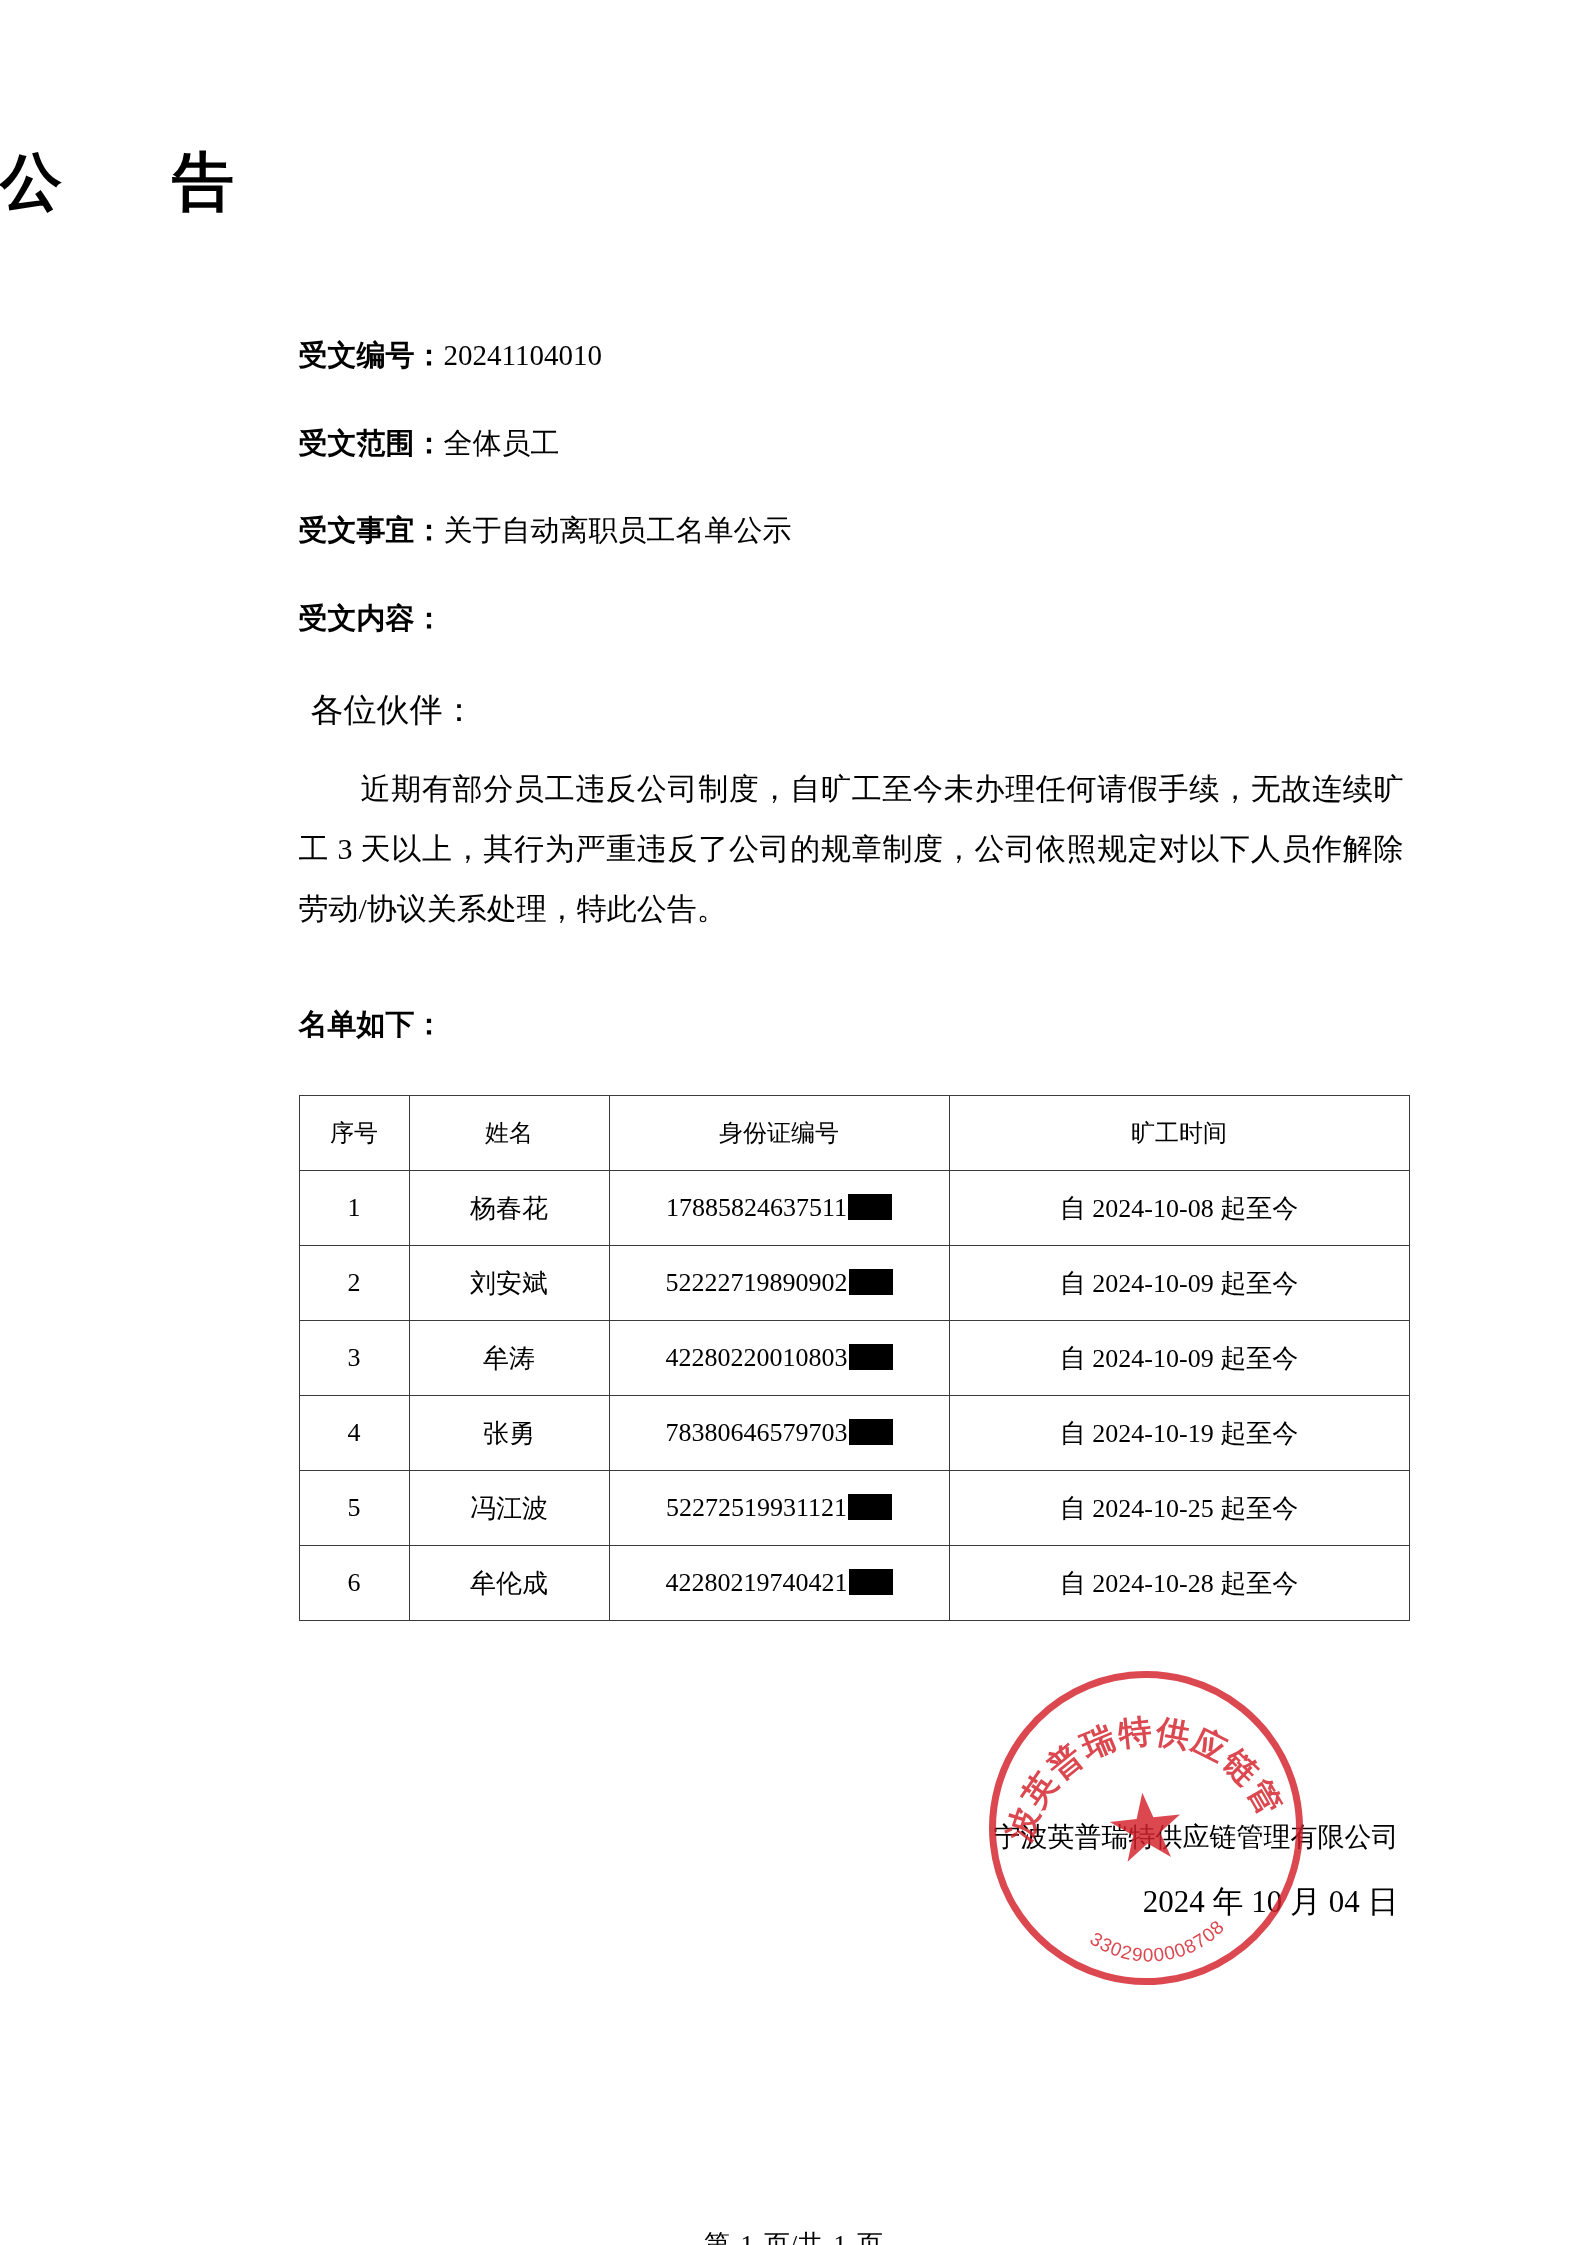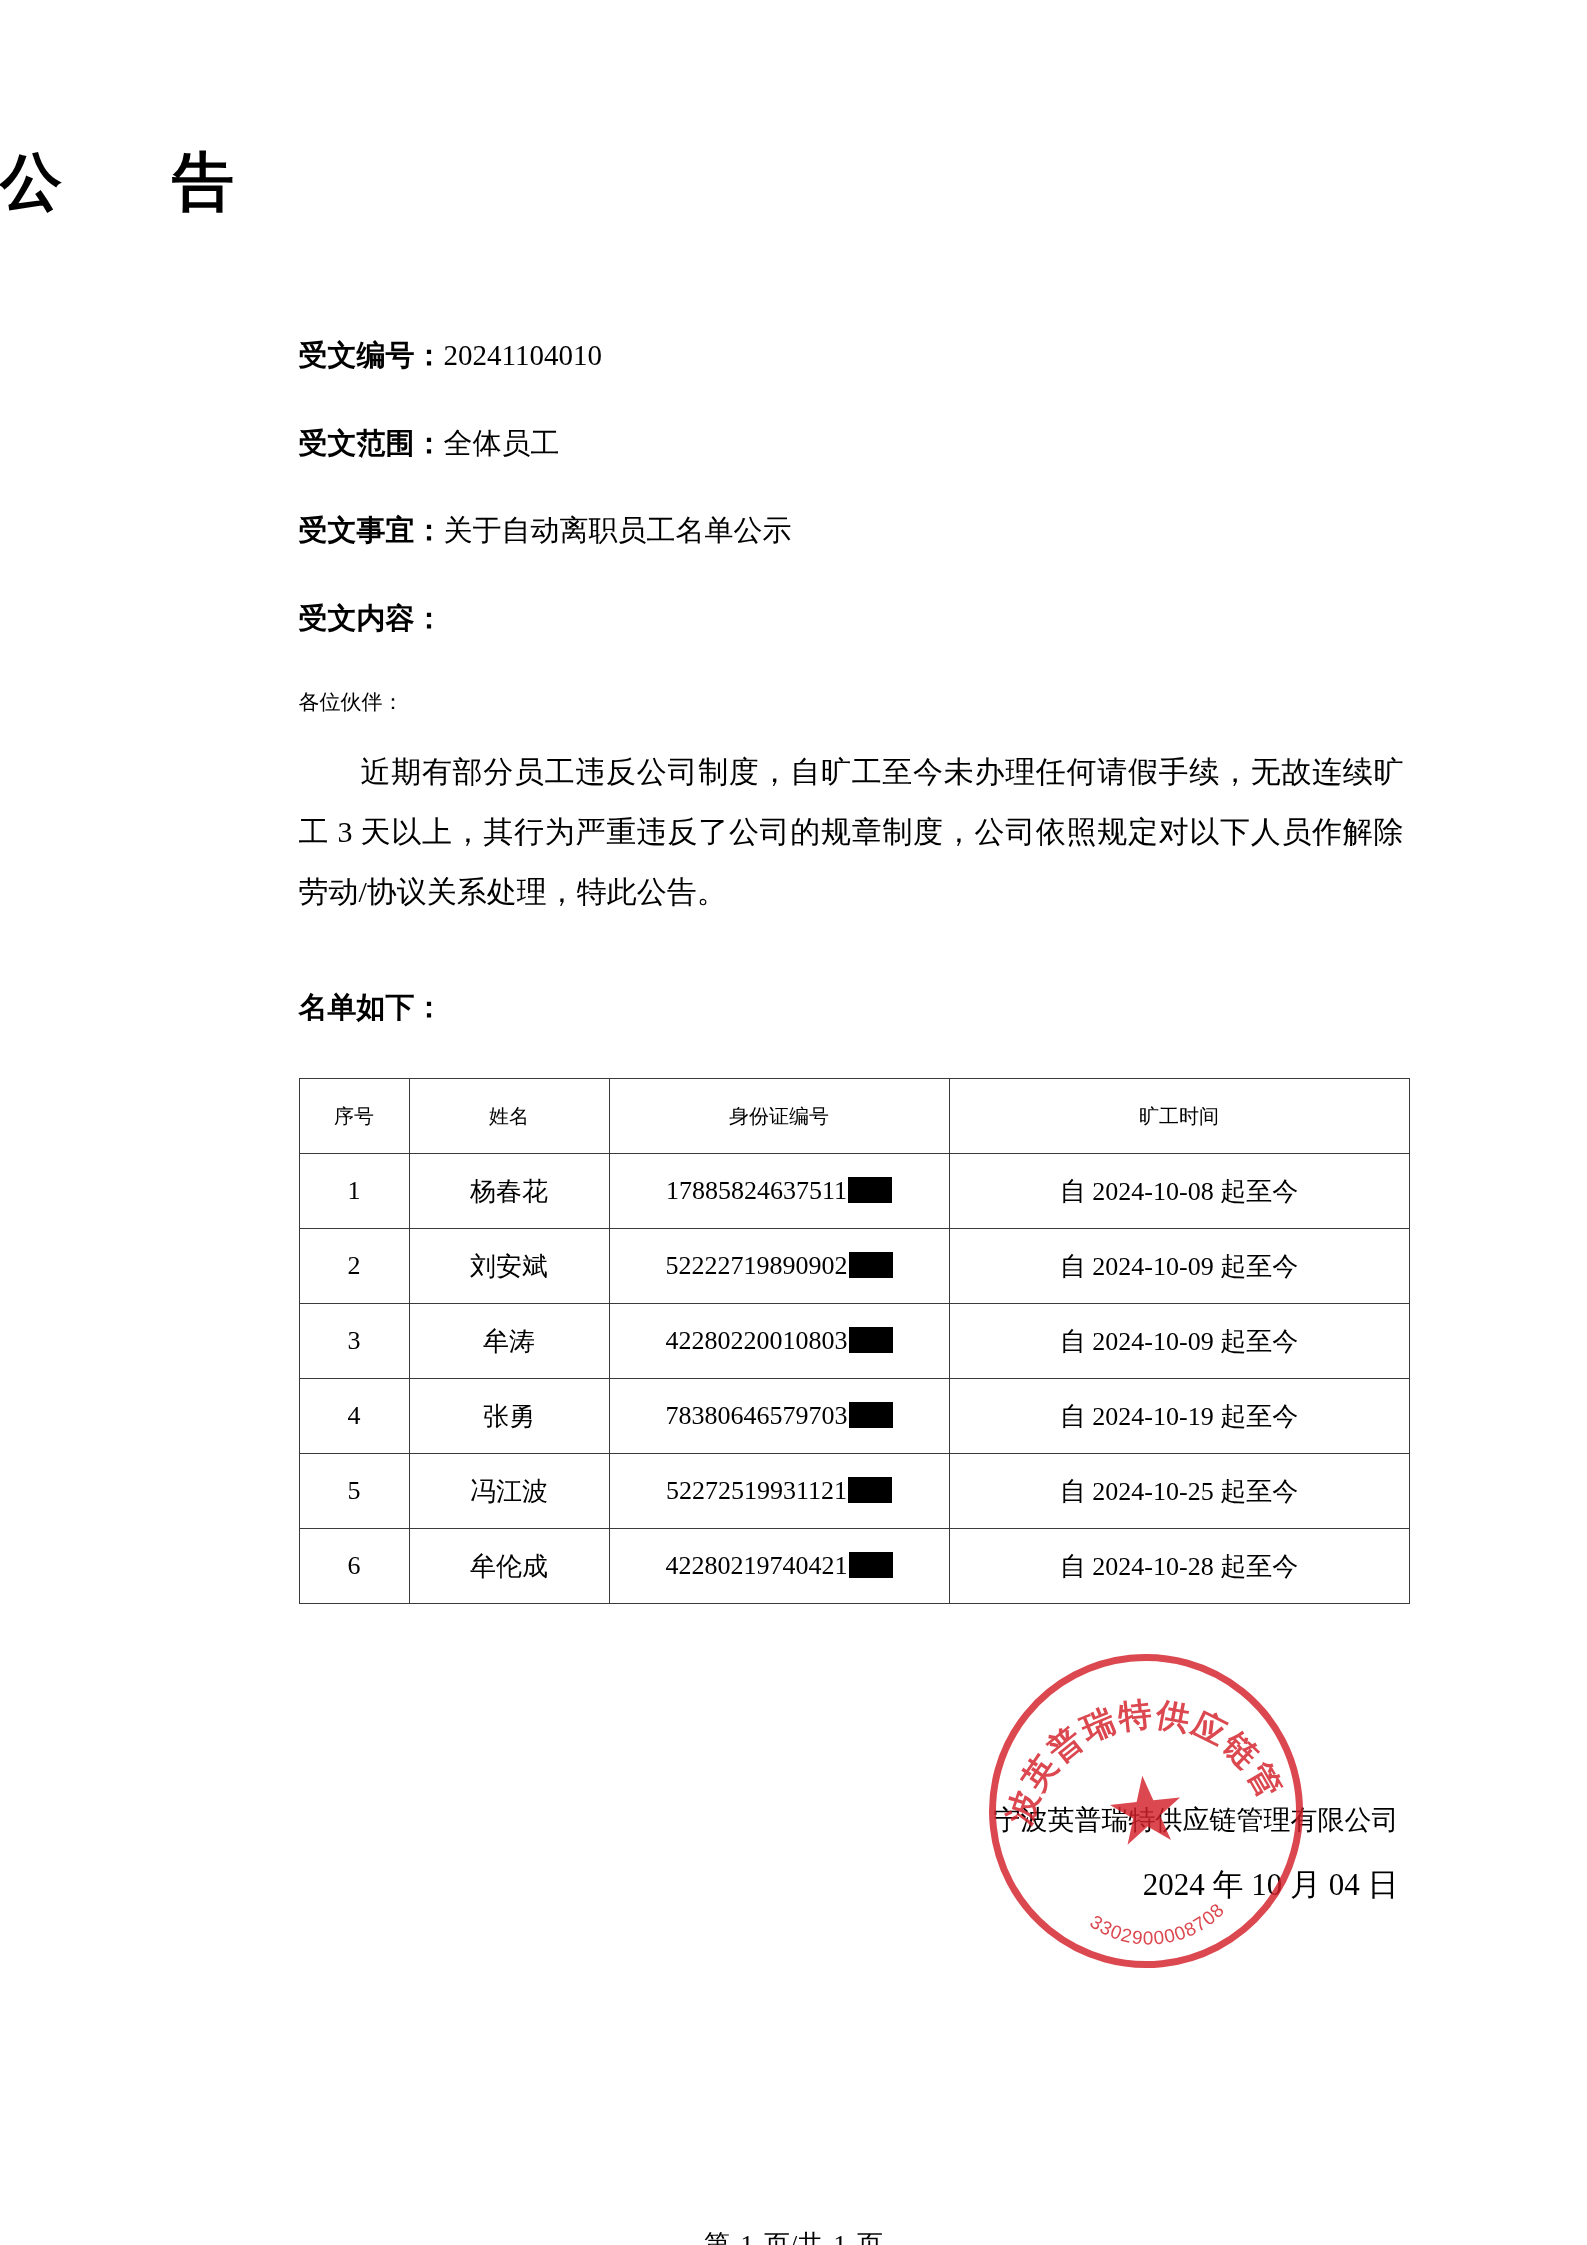--- a/index.html
+++ b/index.html
@@ -48,22 +48,23 @@
     font-size: 29px;
     text-align: center;
   }
   .field-value {
     font-weight: normal;
     font-size: 29px;
   }
   .field-row.first { margin-top: 110px; }
 
   .salutation {
-    font-size: 21px;
+    font-size: 33px;
     margin-top: 48px;
+    margin-left: 12px;
   }
   .para {
     font-size: 30px;
     line-height: 2.0;
     margin-top: 26px;
     text-align: justify;
     text-justify: inter-ideograph;
     width: 1105px;
   }
   .para-indent { text-indent: 62px; }
@@ -82,21 +83,21 @@
   }
   table.name-table td, table.name-table th {
     border: 1.5px solid #3a3a3a;
     height: 74px;
     text-align: center;
     vertical-align: middle;
     font-size: 26px;
     font-weight: normal;
     padding: 0 4px;
   }
-  table.name-table th { font-size: 20px; }
+  table.name-table th { font-size: 24px; }
   col.c1 { width: 110px; }
   col.c2 { width: 200px; }
   col.c3 { width: 340px; }
   col.c4 { width: 460px; }
 
   .id-cell {
     white-space: nowrap;
     font-size: 26px;
   }
   .redact {

